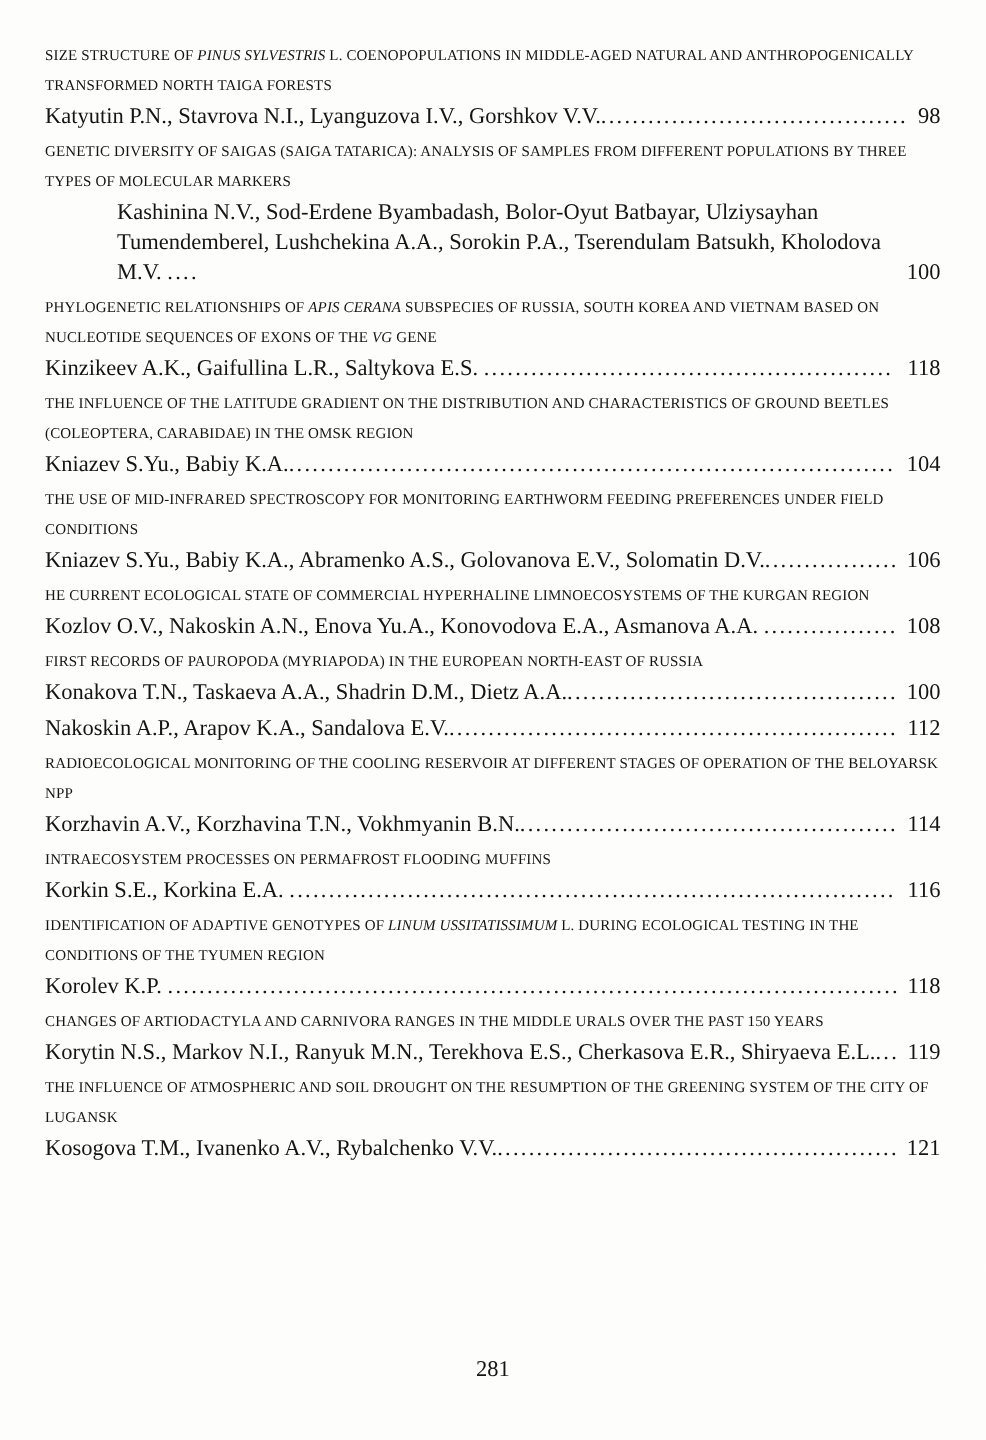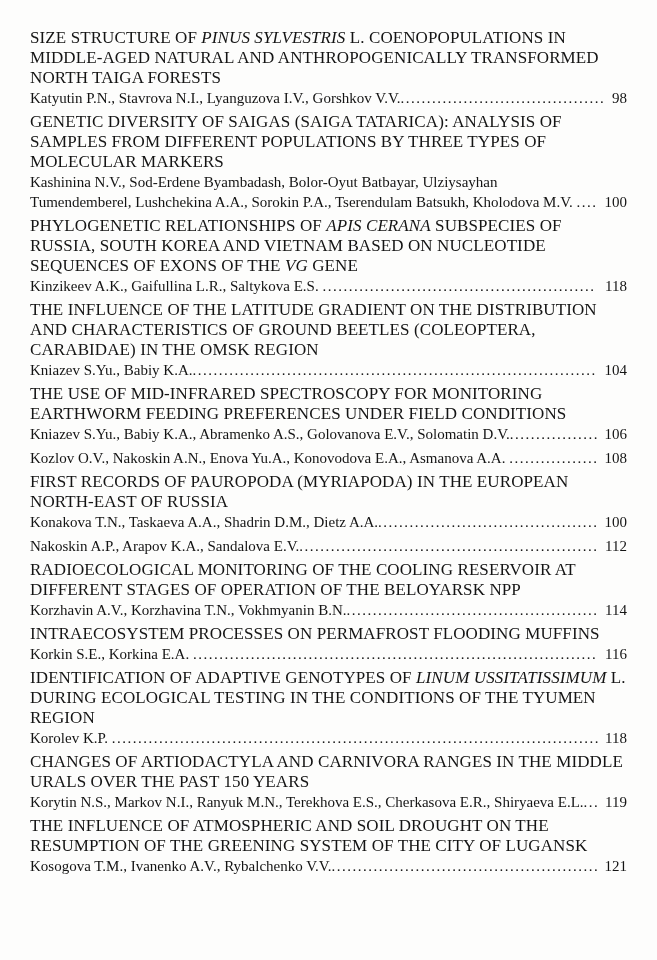--- a/index.html
+++ b/index.html
@@ -20,21 +20,21 @@
     box-sizing: border-box;
     width: 657px;
     height: 960px;
     padding: 28px 30px 0 30px;
     position: relative;
   }
   .toc { display: block; }
   .entry { margin: 0 0 4px 0; }
   .title {
     margin: 0;
-    font-size: 17px;
+    font-size: 10px;
     line-height: 20px;
     font-weight: 400;
     letter-spacing: 0.1px;
   }
   .title .it { font-style: italic; }
   .authors-row {
     position: relative;
     font-size: 15px;
     line-height: 20px;
     font-family: Liberation Serif, serif;
@@ -66,21 +66,21 @@
   <main class="toc">
   <section class="entry">
     <h2 class="title"><span>SIZE STRUCTURE OF </span><span class="it">PINUS SYLVESTRIS</span><span> L. COENOPOPULATIONS IN MIDDLE-AGED NATURAL AND ANTHROPOGENICALLY TRANSFORMED NORTH TAIGA FORESTS</span></h2>
     <div class="authors-row" style="padding-right: 19px;">
       <span class="authors">Katyutin P.N., Stavrova N.I., Lyanguzova I.V., Gorshkov V.V.</span><span class="leader">.......................................</span><span class="pnum abs">98</span>
     </div>
   </section>
 
   <section class="entry">
     <h2 class="title"><span>GENETIC DIVERSITY OF SAIGAS (SAIGA TATARICA): ANALYSIS OF SAMPLES FROM DIFFERENT POPULATIONS BY THREE TYPES OF MOLECULAR MARKERS</span></h2>
-    <div class="authors-row" style="padding-right: 27px;">
+    <div class="authors-row" style="padding-right: 27px; margin-left: 48px;">
       <span class="authors">Kashinina N.V., Sod-Erdene Byambadash, Bolor-Oyut Batbayar, Ulziysayhan Tumendemberel, Lushchekina A.A., Sorokin P.A., Tserendulam Batsukh, Kholodova M.V. </span><span class="leader">....</span><span class="pnum abs">100</span>
     </div>
   </section>
 
   <section class="entry">
     <h2 class="title"><span>PHYLOGENETIC RELATIONSHIPS OF </span><span class="it">APIS CERANA</span><span> SUBSPECIES OF RUSSIA, SOUTH KOREA AND VIETNAM BASED ON NUCLEOTIDE SEQUENCES OF EXONS OF THE </span><span class="it">VG</span><span> GENE</span></h2>
     <div class="authors-row" style="padding-right: 27px;">
       <span class="authors">Kinzikeev A.K., Gaifullina L.R., Saltykova E.S. </span><span class="leader">....................................................</span><span class="pnum abs">118</span>
     </div>
   </section>
@@ -93,20 +93,21 @@
   </section>
 
   <section class="entry">
     <h2 class="title"><span>THE USE OF MID-INFRARED SPECTROSCOPY FOR MONITORING EARTHWORM FEEDING PREFERENCES UNDER FIELD CONDITIONS</span></h2>
     <div class="authors-row" style="padding-right: 27px;">
       <span class="authors">Kniazev S.Yu., Babiy K.A., Abramenko A.S., Golovanova E.V., Solomatin D.V.</span><span class="leader">.................</span><span class="pnum abs">106</span>
     </div>
   </section>
 
   <section class="entry">
+    <h2 class="title"><span>HE CURRENT ECOLOGICAL STATE OF COMMERCIAL HYPERHALINE LIMNOECOSYSTEMS OF THE KURGAN REGION</span></h2>
     <div class="authors-row" style="padding-right: 27px;">
       <span class="authors">Kozlov O.V., Nakoskin A.N., Enova Yu.A., Konovodova E.A., Asmanova A.A. </span><span class="leader">.................</span><span class="pnum abs">108</span>
     </div>
   </section>
 
   <section class="entry">
     <h2 class="title"><span>FIRST RECORDS OF PAUROPODA (MYRIAPODA) IN THE EUROPEAN NORTH-EAST OF RUSSIA</span></h2>
     <div class="authors-row" style="padding-right: 26px;">
       <span class="authors">Konakova T.N., Taskaeva A.A., Shadrin D.M., Dietz A.A.</span><span class="leader">..........................................</span><span class="pnum abs">100</span>
     </div>
@@ -146,13 +147,14 @@
     </div>
   </section>
 
   <section class="entry">
     <h2 class="title"><span>THE INFLUENCE OF ATMOSPHERIC AND SOIL DROUGHT ON THE RESUMPTION OF THE GREENING SYSTEM OF THE CITY OF LUGANSK</span></h2>
     <div class="authors-row" style="padding-right: 27px;">
       <span class="authors">Kosogova T.M., Ivanenko A.V., Rybalchenko V.V.</span><span class="leader">...................................................</span><span class="pnum abs">121</span>
     </div>
   </section>
 </main>
+  <div class="folio">281</div>
 </div>
 
 </body></html>

